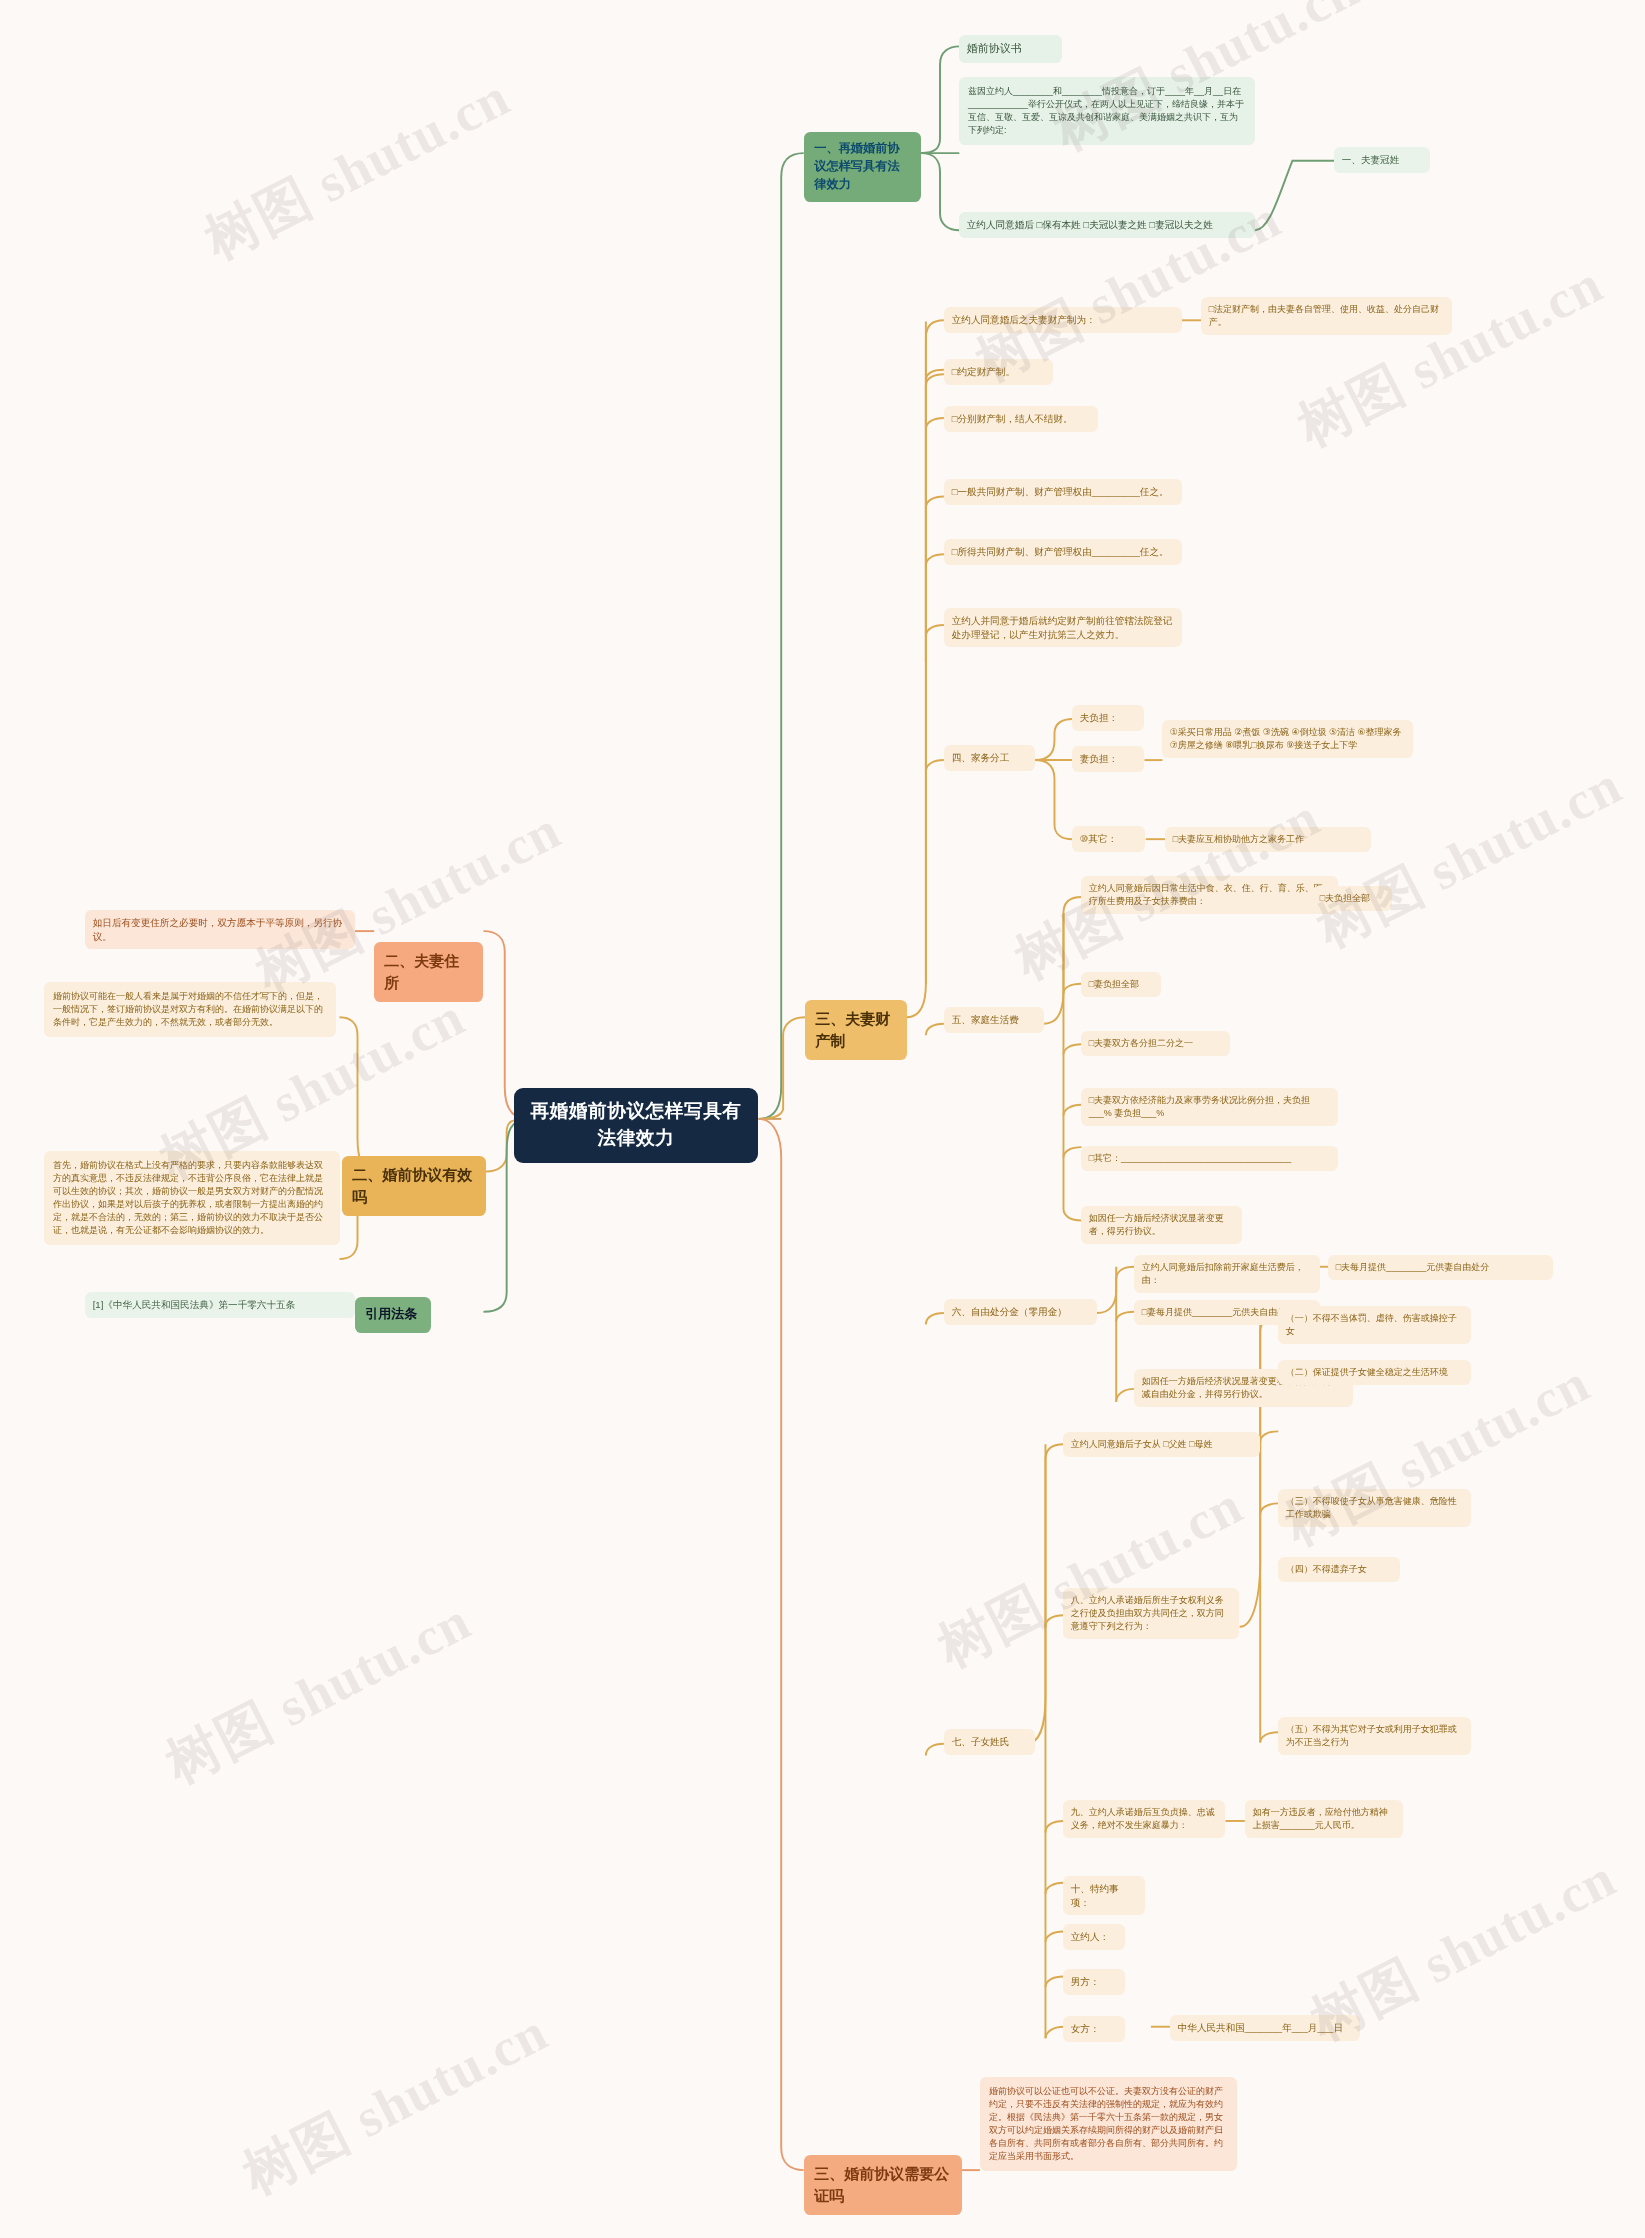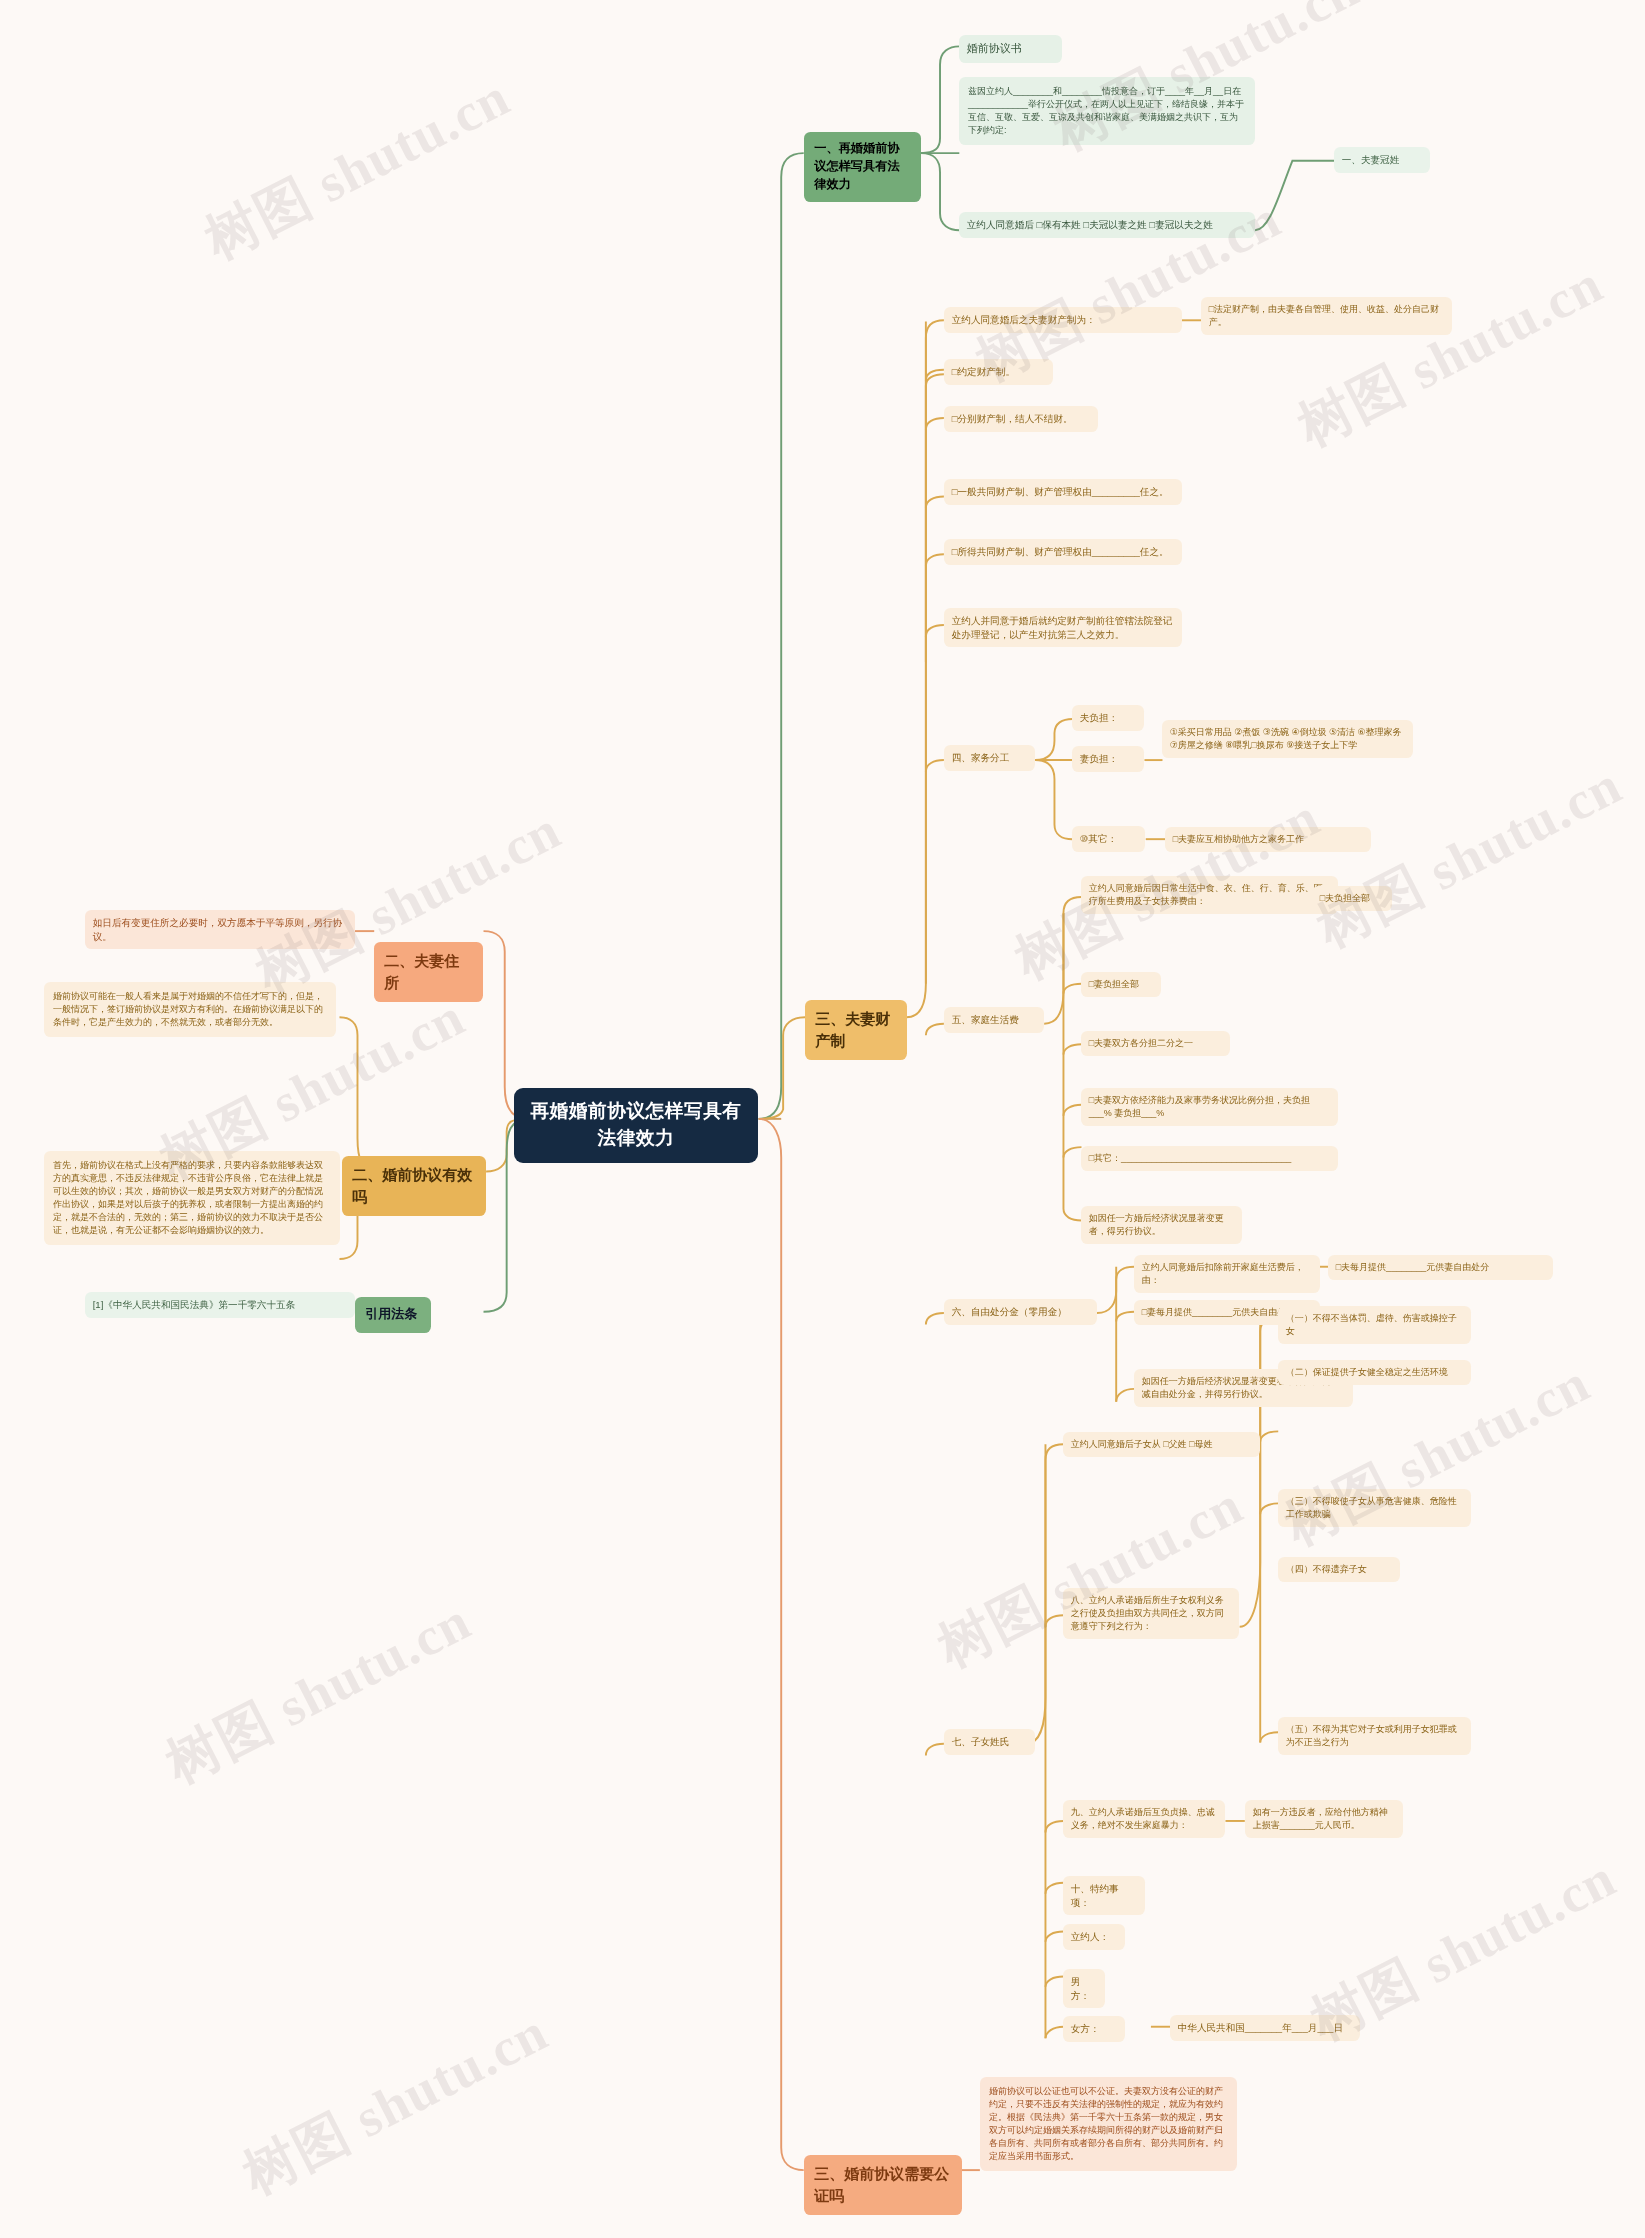--- a/index.html
+++ b/index.html
@@ -18,21 +18,21 @@
 
   
   .root{
     background:#152a42;color:#ffffff;border-radius:9px;
     font-size:18.6px;font-weight:bold;text-align:center;
     justify-content:center;padding:10.3px 11.6px;letter-spacing:0.6px;
   }
 
   
   .topic{font-size:15px;font-weight:bold;padding:8.4px 10.3px;}
-  .topic.green{background:#74ab78;color:#000000;}
+  .topic.green{background:#74ab78;color:#0c4a6e;}
   .topic.green2{background:#7cb07f;color:#0f172a;}
   .topic.orange{background:#f6a97e;color:#7d3a10;}
   .topic.orange2{background:#f5ab80;color:#7d3a10;}
   .topic.gold{background:#e8b457;color:#4a3008;}
   .topic.goldlite{background:#efbe6a;color:#4a3008;}
 
   
   .sub{font-size:11px;padding:5.8px 7.7px;}
   .sub.g{background:#e6f1e7;color:#35543a;}
   .sub.o{background:#fbe6d8;color:#9d4e1d;}
@@ -311,21 +311,21 @@
   <div class="node sub y xsmall" style="left:1245px;top:1800px;width:158px;">
     <span>如有一方违反者，应给付他方精神上损害_______元人民币。</span>
   </div>
 
   <div class="node sub y small" style="left:1063px;top:1876px;width:82px;">
     <span>十、特约事项：</span>
   </div>
   <div class="node sub y small" style="left:1063px;top:1924px;width:62px;">
     <span>立约人：</span>
   </div>
-  <div class="node sub y small" style="left:1063px;top:1969px;width:42px;">
+  <div class="node sub y small" style="left:1063px;top:1969px;width:62px;">
     <span>男方：</span>
   </div>
   <div class="node sub y small" style="left:1063px;top:2016px;width:62px;">
     <span>女方：</span>
   </div>
   <div class="node sub y small" style="left:1170px;top:2015px;width:190px;">
     <span>中华人民共和国_______年___月___日</span>
   </div>
 
   <div class="node topic orange2" style="left:804px;top:2155px;width:158px;">

